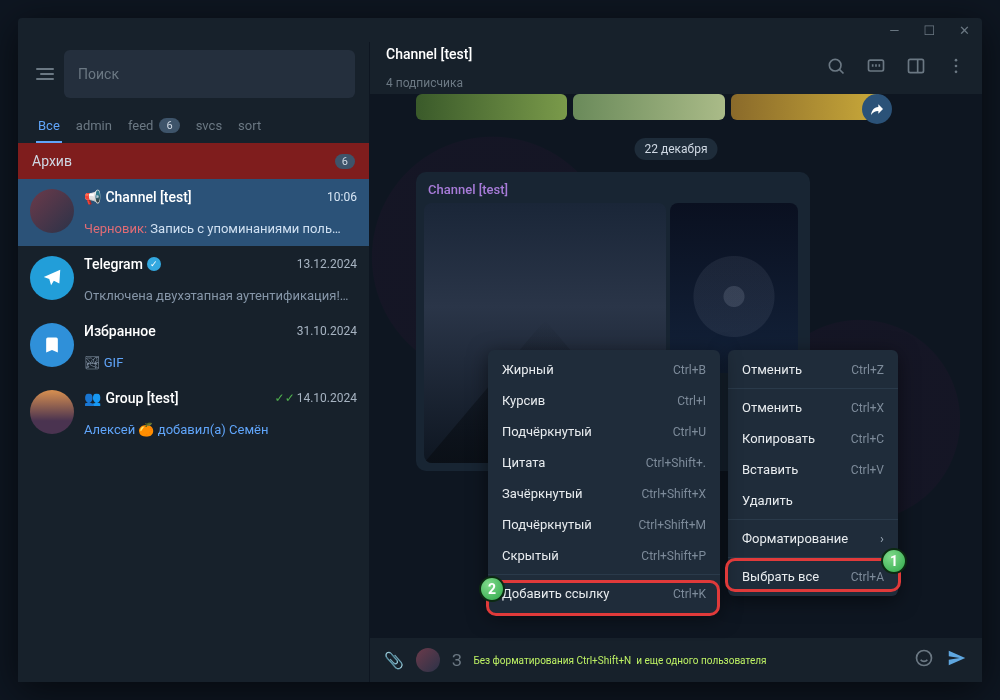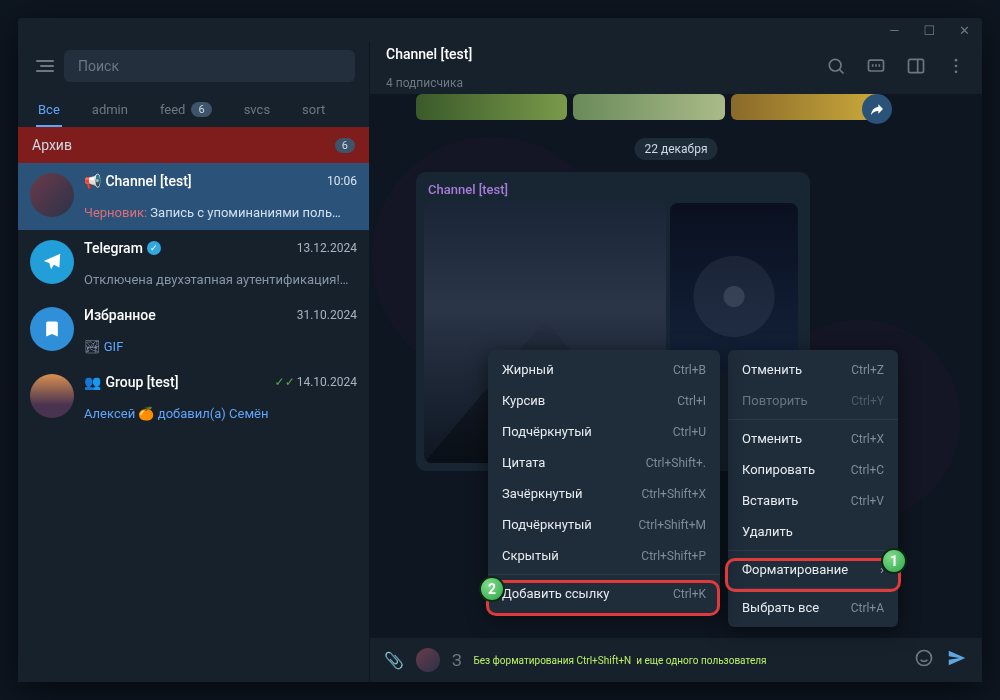--- a/index.html
+++ b/index.html
@@ -6,22 +6,22 @@
   body{background:#0e1621;color:#e4e6eb;width:1000px;height:700px;overflow:hidden;position:relative}
   .outer{position:absolute;left:18px;top:18px;right:18px;bottom:18px;background:#17212b;border-radius:4px;display:flex;flex-direction:column;box-shadow:0 8px 40px rgba(0,0,0,.6)}
   .titlebar{height:24px;display:flex;justify-content:flex-end;align-items:center;gap:24px;padding:0 12px;color:#6b7883}
   .titlebar span{font-size:13px;cursor:default}
   .app{flex:1;display:flex;min-height:0}
   .sidebar{width:352px;background:#17212b;display:flex;flex-direction:column;border-right:1px solid #0e1621}
   .sb-top{display:flex;align-items:center;gap:10px;padding:8px 14px}
   .burger{width:22px;display:flex;flex-direction:column;gap:3px;align-items:flex-end}
   .burger i{display:block;height:2px;background:#6b7883;border-radius:2px}
   .burger i:nth-child(1){width:18px}.burger i:nth-child(2){width:14px}.burger i:nth-child(3){width:18px}
-  .search{flex:1;background:#242f3d;border-radius:6px;padding:8px 14px;color:#6b7883;font-size:14px}
-  .tabs{display:flex;gap:28px;padding:6px 18px 0;font-size:13px}
+  .search{flex:1;background:#242f3d;border-radius:6px;padding:16px 14px;color:#6b7883;font-size:14px}
+  .tabs{display:flex;gap:12px;padding:6px 18px 0;font-size:13px}
   .tab{color:#6b7883;padding:6px 2px 8px;border-bottom:2px solid transparent;display:flex;align-items:center;gap:6px}
   .tab.active{color:#60a5fa;border-bottom-color:#60a5fa}
   .badge{background:#3e546a;color:#cfd8e3;border-radius:10px;padding:1px 7px;font-size:11px}
   .archive{background:#7f1d1d;padding:10px 14px;display:flex;justify-content:space-between;align-items:center;font-size:14px;color:#cfd8e3}
   .chatlist{flex:1;overflow:hidden}
   .chat{display:flex;gap:10px;padding:10px 12px;align-items:flex-start}
   .chat.active{background:#2b5278}
   .avatar{width:44px;height:44px;border-radius:50%;flex-shrink:0;display:flex;align-items:center;justify-content:center;font-size:20px;color:#fff}
   .av1{background:linear-gradient(135deg,#6b3a4a 0%,#2b3248 100%)}
   .av2{background:#229ed9}
@@ -237,24 +237,20 @@
       </div>
     </div>
   </div>
 </div>
 
 <div class="menu menu1" id="menu-right">
     <div class="item">
       <span>Отменить</span>
       <span class="sc">Ctrl+Z</span>
     </div>
-    <div class="item dim">
-      <span>Повторить</span>
-      <span class="sc">Ctrl+Y</span>
-    </div>
     <div class="sep"></div>
     <div class="item">
       <span>Отменить</span>
       <span class="sc">Ctrl+X</span>
     </div>
     <div class="item">
       <span>Копировать</span>
       <span class="sc">Ctrl+C</span>
     </div>
     <div class="item">

